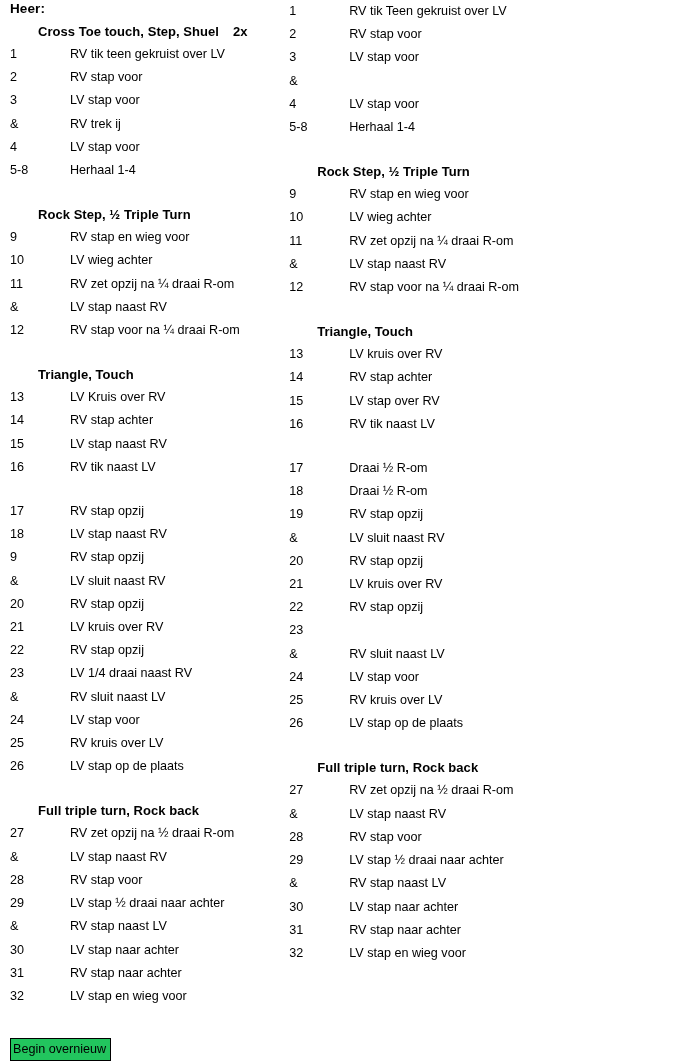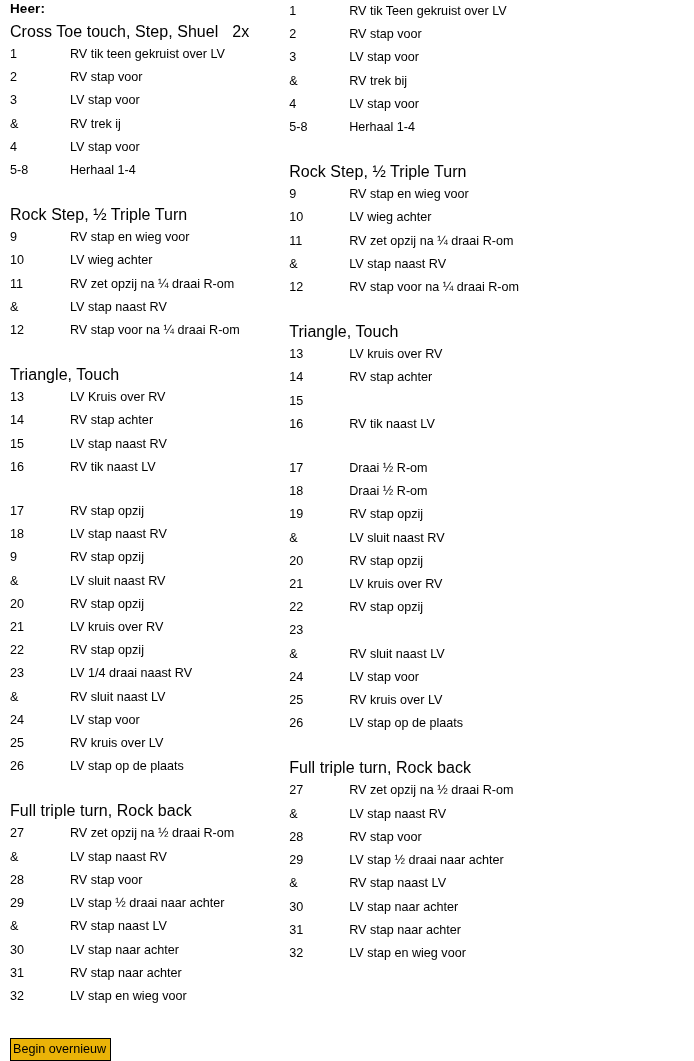--- a/index.html
+++ b/index.html
@@ -37,25 +37,26 @@
     font-size: 13.5px;
     font-weight: bold;
     line-height: 18px;
     margin-bottom: 2px;
     letter-spacing: 0.1px;
   }
   .section {
     margin-bottom: 0;
   }
   .section-title {
-    font-size: 16px;
-    font-weight: normal;
+    font-size: 13px;
+    font-weight: bold;
     line-height: 23px;
     letter-spacing: 0.05px;
     white-space: nowrap;
+    margin-left: 28px;
   }
   .section-title .title-2x {
     margin-left: 14px;
   }
   .steps {
     margin: 0;
     padding: 0;
     list-style: none;
   }
   .step {
@@ -76,21 +77,21 @@
     height: 21px;
   }
   .footer {
     position: absolute;
     left: 10px;
     bottom: 0px;
     font-size: 12.6px;
     line-height: 18px;
     border: 1px solid #000000;
     padding: 1px 4px 2px 2px;
-    background: #eab308;
+    background: #22c55e;
     white-space: nowrap;
   }
 </style>
 </head>
 <body>
 
 <div class="page">
   <div class="columns">
 
     <div class="col col-left">
@@ -293,21 +294,20 @@
           <li class="step">
               <span class="step-num">2</span>
               <span class="step-desc">RV stap voor</span>
             </li>
           <li class="step">
               <span class="step-num">3</span>
               <span class="step-desc">LV stap voor</span>
             </li>
           <li class="step">
               <span class="step-num">&amp;</span>
-              <span class="step-desc">RV trek bij</span>
             </li>
           <li class="step">
               <span class="step-num">4</span>
               <span class="step-desc">LV stap voor</span>
             </li>
           <li class="step">
               <span class="step-num">5-8</span>
               <span class="step-desc">Herhaal 1-4</span>
             </li>
         </ul>
@@ -353,20 +353,21 @@
           <li class="step">
               <span class="step-num">13</span>
               <span class="step-desc">LV kruis over RV</span>
             </li>
           <li class="step">
               <span class="step-num">14</span>
               <span class="step-desc">RV stap achter</span>
             </li>
           <li class="step">
               <span class="step-num">15</span>
+              <span class="step-desc">LV stap over RV</span>
             </li>
           <li class="step">
               <span class="step-num">16</span>
               <span class="step-desc">RV tik naast LV</span>
             </li>
         </ul>
       </div>
 
       <div class="gap"></div>
 

